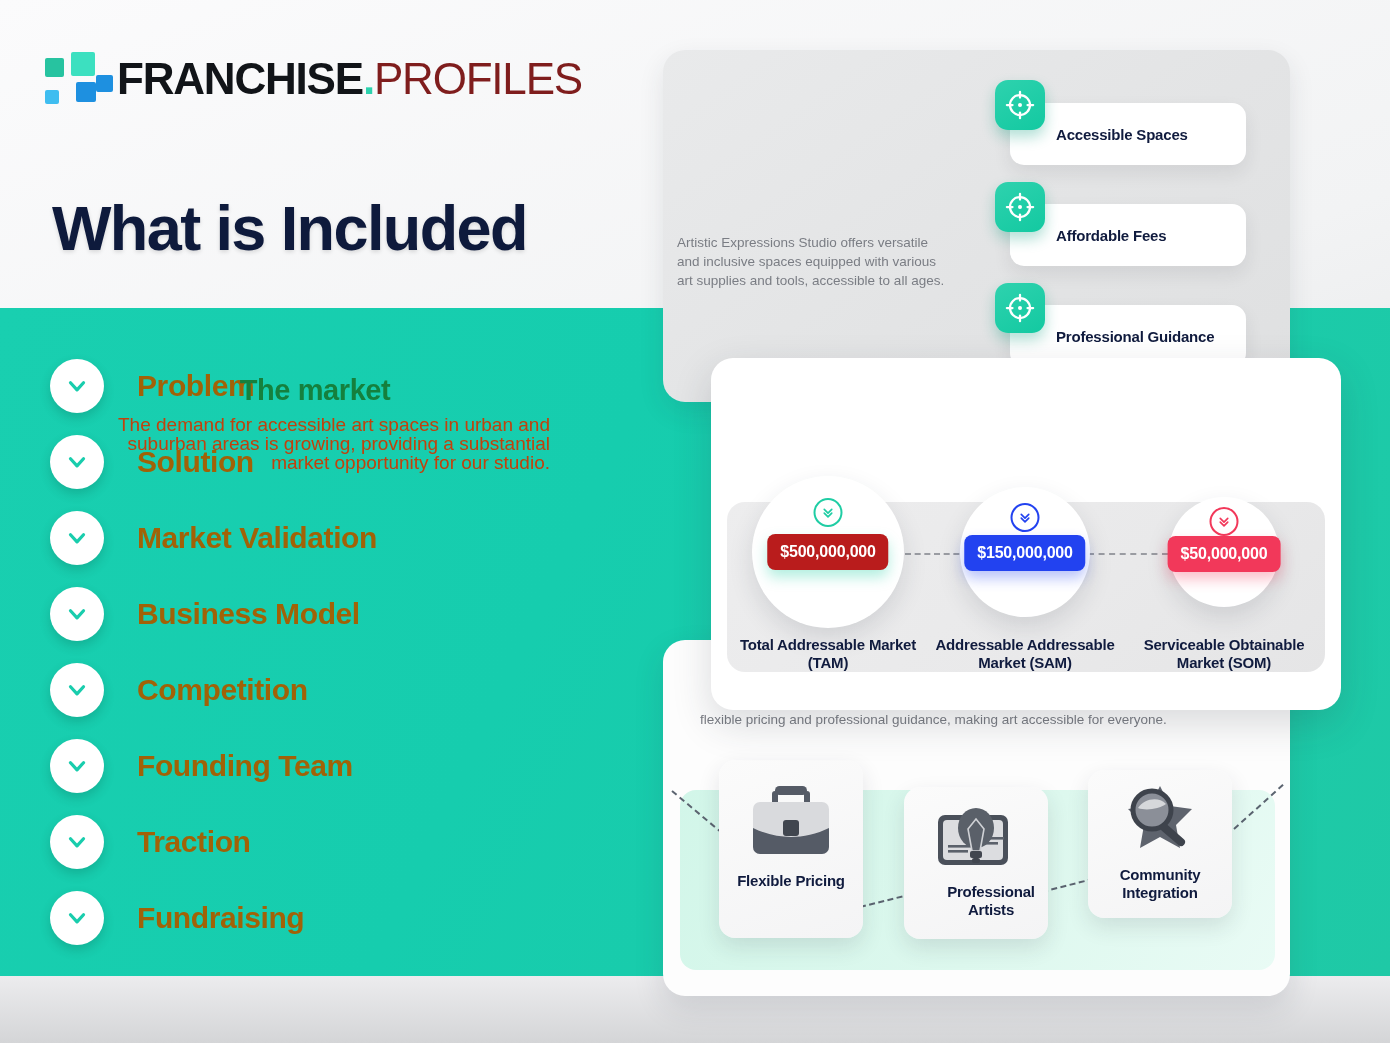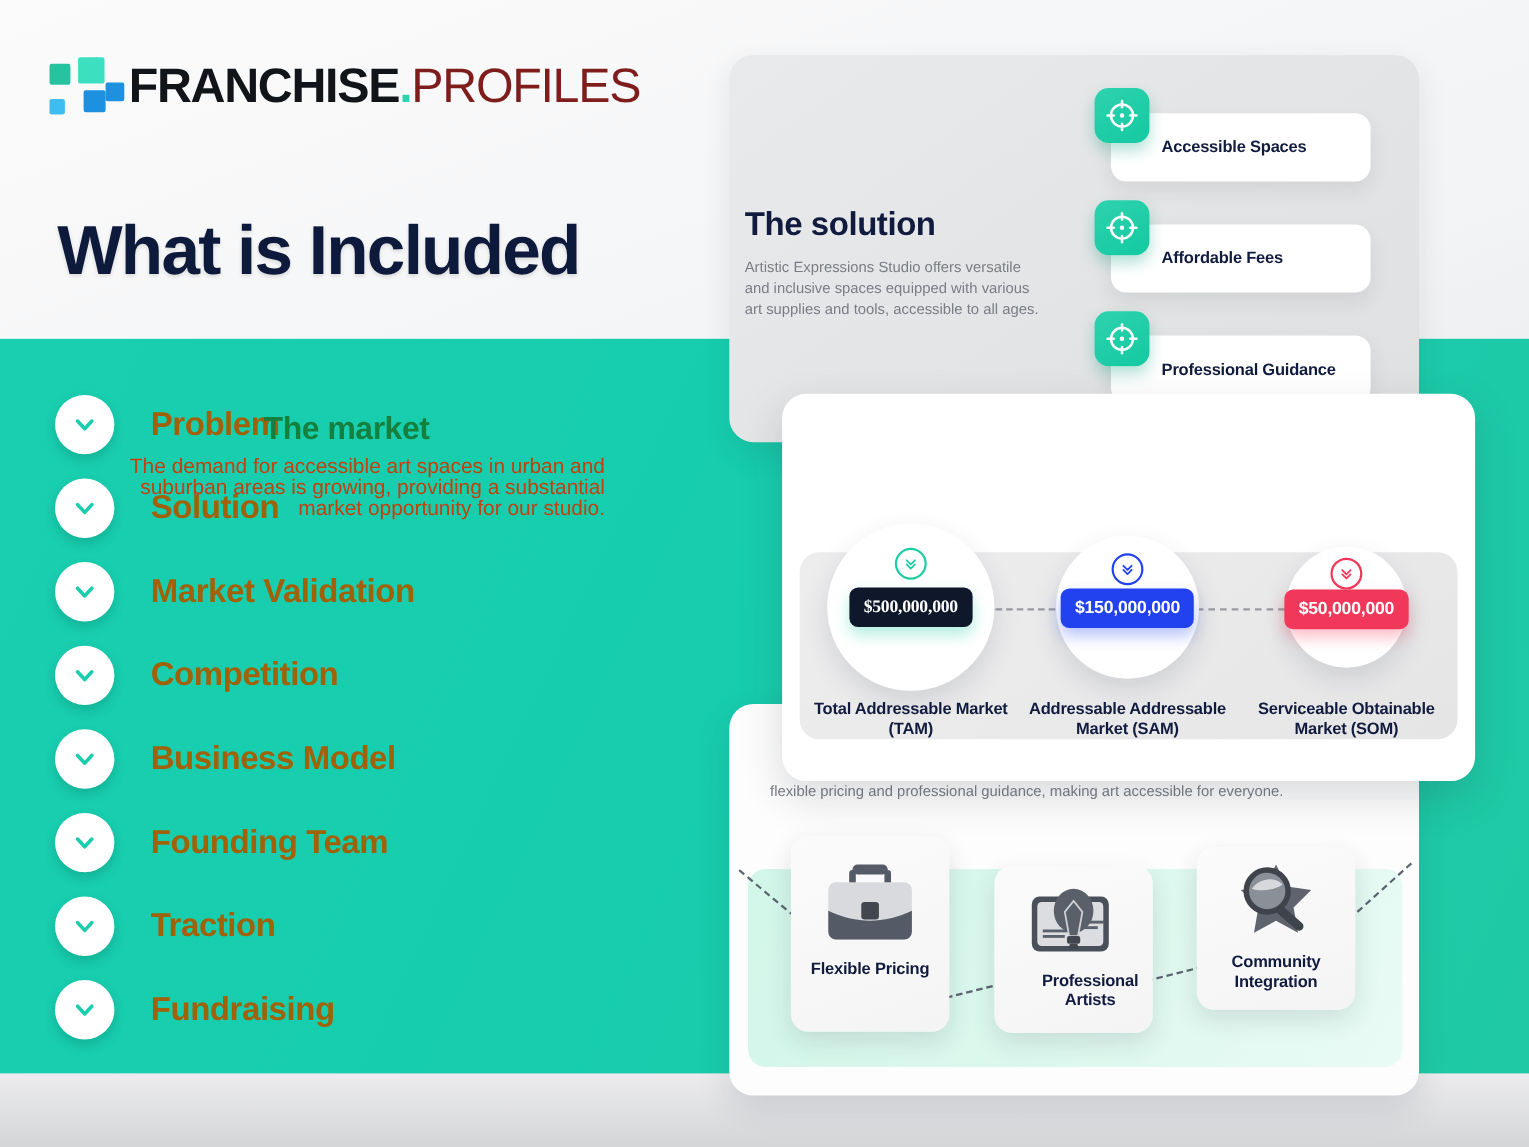--- a/index.html
+++ b/index.html
@@ -205,29 +205,29 @@
         </svg>
     </span>
     <span class="toc-label">Market Validation</span>
   </div>
   <div class="toc-item">
     <span class="toc-circle">
       <svg width="26" height="26" viewBox="0 0 24 24" fill="none" stroke="#19cdad" stroke-width="3" stroke-linecap="round" stroke-linejoin="round">
           <polyline points="6 9 12 15.5 18 9"></polyline>
         </svg>
     </span>
+    <span class="toc-label">Business Model</span>
+  </div>
+  <div class="toc-item">
+    <span class="toc-circle">
+      <svg width="26" height="26" viewBox="0 0 24 24" fill="none" stroke="#19cdad" stroke-width="3" stroke-linecap="round" stroke-linejoin="round">
+          <polyline points="6 9 12 15.5 18 9"></polyline>
+        </svg>
+    </span>
     <span class="toc-label">Competition</span>
-  </div>
-  <div class="toc-item">
-    <span class="toc-circle">
-      <svg width="26" height="26" viewBox="0 0 24 24" fill="none" stroke="#19cdad" stroke-width="3" stroke-linecap="round" stroke-linejoin="round">
-          <polyline points="6 9 12 15.5 18 9"></polyline>
-        </svg>
-    </span>
-    <span class="toc-label">Business Model</span>
   </div>
   <div class="toc-item">
     <span class="toc-circle">
       <svg width="26" height="26" viewBox="0 0 24 24" fill="none" stroke="#19cdad" stroke-width="3" stroke-linecap="round" stroke-linejoin="round">
           <polyline points="6 9 12 15.5 18 9"></polyline>
         </svg>
     </span>
     <span class="toc-label">Founding Team</span>
   </div>
   <div class="toc-item">
@@ -297,21 +297,20 @@
         <path d="M46 4 L56 24 L78 27 L62 43 L66 66 L46 55 L26 66 L30 43 L14 27 L36 24 Z" fill="#5e636d"></path>
         <circle cx="38" cy="28" r="19" fill="#8b8f98" stroke="#3e434c" stroke-width="5"></circle>
         <path d="M24 26c6-9 20-12 28-4-7 5-20 7-28 4z" fill="#d6d8db"></path>
         <rect x="50" y="40" width="30" height="8" rx="4" transform="rotate(41 50 40)" fill="#3e434c"></rect>
       </svg>
     </span>
     <span class="bot-label" style="top:96px;">Community Integration</span>
   </div>
 
   <div class="card-solution"></div>
-  <h2 class="sol-title">The solution</h2>
   <p class="sol-desc">Artistic Expressions Studio offers versatile and inclusive spaces equipped with various art supplies and tools, accessible to all ages.</p>
 
   <div class="feat" style="left:1010px;top:103px;">
     <span class="feat-label">Accessible Spaces</span>
   </div>
   <span class="feat-icon" style="left:995px;top:80px;">
     <svg width="30" height="30" viewBox="0 0 24 24" fill="none" stroke="#fff" stroke-width="1.8" stroke-linecap="round">
       <circle cx="12" cy="12" r="8"></circle>
         <circle cx="12" cy="12" r="1.6" fill="#fff" stroke="none"></circle>
       <line x1="12" y1="1.5" x2="12" y2="6"></line>
@@ -358,21 +357,21 @@
   <div class="dashline" style="left:1088px;top:553px;width:80px;"></div>
 
   <div class="mk-col" style="left:728px;top:476px;">
     <span class="mk-bubble"></span>
     <span class="mk-chev" style="border:2px solid #1fcda4;">
       <svg width="15" height="15" viewBox="0 0 24 24" fill="none" stroke="#1fcda4" stroke-width="2.6" stroke-linecap="round" stroke-linejoin="round">
           <polyline points="6 7 12 13 18 7"></polyline>
           <polyline points="6 13 12 19 18 13"></polyline>
         </svg>
     </span>
-    <span class="mk-pill" style="background:#0f172a;box-shadow:0 7px 14px rgba(31,205,164,.35);font-family:Liberation Serif, serif;">$500,000,000</span>
+    <span class="mk-pill" style="background:#b91c1c;box-shadow:0 7px 14px rgba(31,205,164,.35);">$500,000,000</span>
     <span class="mk-cap">Total Addressable Market (TAM)</span>
   </div>
 
   <div class="mk-col" style="left:925px;top:487px;">
     <span class="mk-bubble" style="width:130px;height:130px;"></span>
     <span class="mk-chev" style="border:2px solid #2242f0;top:16px;">
       <svg width="15" height="15" viewBox="0 0 24 24" fill="none" stroke="#2242f0" stroke-width="2.6" stroke-linecap="round" stroke-linejoin="round">
           <polyline points="6 7 12 13 18 7"></polyline>
           <polyline points="6 13 12 19 18 13"></polyline>
         </svg>

